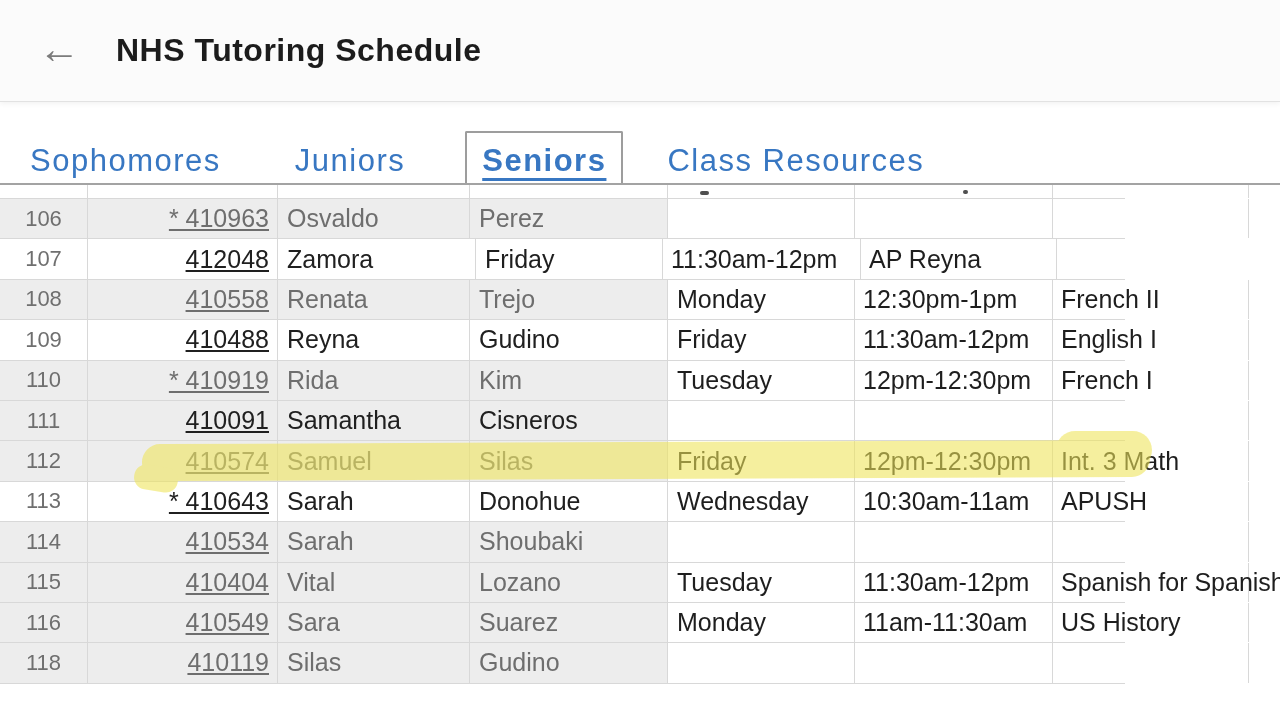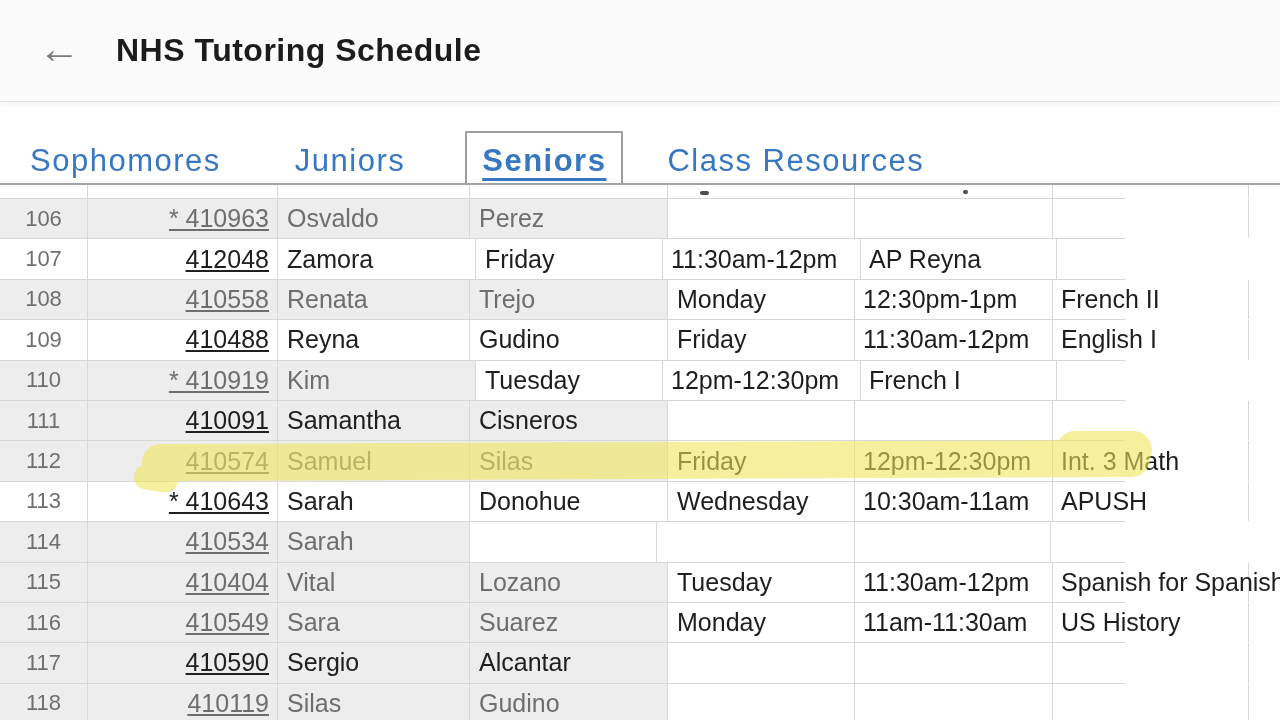--- a/index.html
+++ b/index.html
@@ -124,20 +124,21 @@
           <div class="cell id">410488</div>
           <div class="cell first">Reyna</div>
           <div class="cell last">Gudino</div>
           <div class="cell day">Friday</div>
           <div class="cell time">11:30am-12pm</div>
           <div class="cell subject">English I</div>
         </div>
         <div class="row shaded">
           <div class="cell num">110</div>
           <div class="cell id">* 410919</div>
+          <div class="cell first">Rida</div>
           <div class="cell last">Kim</div>
           <div class="cell day">Tuesday</div>
           <div class="cell time">12pm-12:30pm</div>
           <div class="cell subject">French I</div>
         </div>
         <div class="row shaded dark">
           <div class="cell num">111</div>
           <div class="cell id">410091</div>
           <div class="cell first">Samantha</div>
           <div class="cell last">Cisneros</div>
@@ -160,20 +161,21 @@
           <div class="cell first">Sarah</div>
           <div class="cell last">Donohue</div>
           <div class="cell day">Wednesday</div>
           <div class="cell time">10:30am-11am</div>
           <div class="cell subject">APUSH</div>
         </div>
         <div class="row shaded">
           <div class="cell num">114</div>
           <div class="cell id">410534</div>
           <div class="cell first">Sarah</div>
+          <div class="cell last">Shoubaki</div>
           <div class="cell day"></div>
           <div class="cell time"></div>
           <div class="cell subject"></div>
         </div>
         <div class="row shaded">
           <div class="cell num">115</div>
           <div class="cell id">410404</div>
           <div class="cell first">Vital</div>
           <div class="cell last">Lozano</div>
           <div class="cell day">Tuesday</div>
@@ -182,29 +184,20 @@
         </div>
         <div class="row shaded">
           <div class="cell num">116</div>
           <div class="cell id">410549</div>
           <div class="cell first">Sara</div>
           <div class="cell last">Suarez</div>
           <div class="cell day">Monday</div>
           <div class="cell time">11am-11:30am</div>
           <div class="cell subject">US History</div>
         </div>
-        <div class="row shaded dark">
-          <div class="cell num">117</div>
-          <div class="cell id">410590</div>
-          <div class="cell first">Sergio</div>
-          <div class="cell last">Alcantar</div>
-          <div class="cell day"></div>
-          <div class="cell time"></div>
-          <div class="cell subject"></div>
-        </div>
         <div class="row shaded">
           <div class="cell num">118</div>
           <div class="cell id">410119</div>
           <div class="cell first">Silas</div>
           <div class="cell last">Gudino</div>
           <div class="cell day"></div>
           <div class="cell time"></div>
           <div class="cell subject"></div>
         </div>
       </div>

